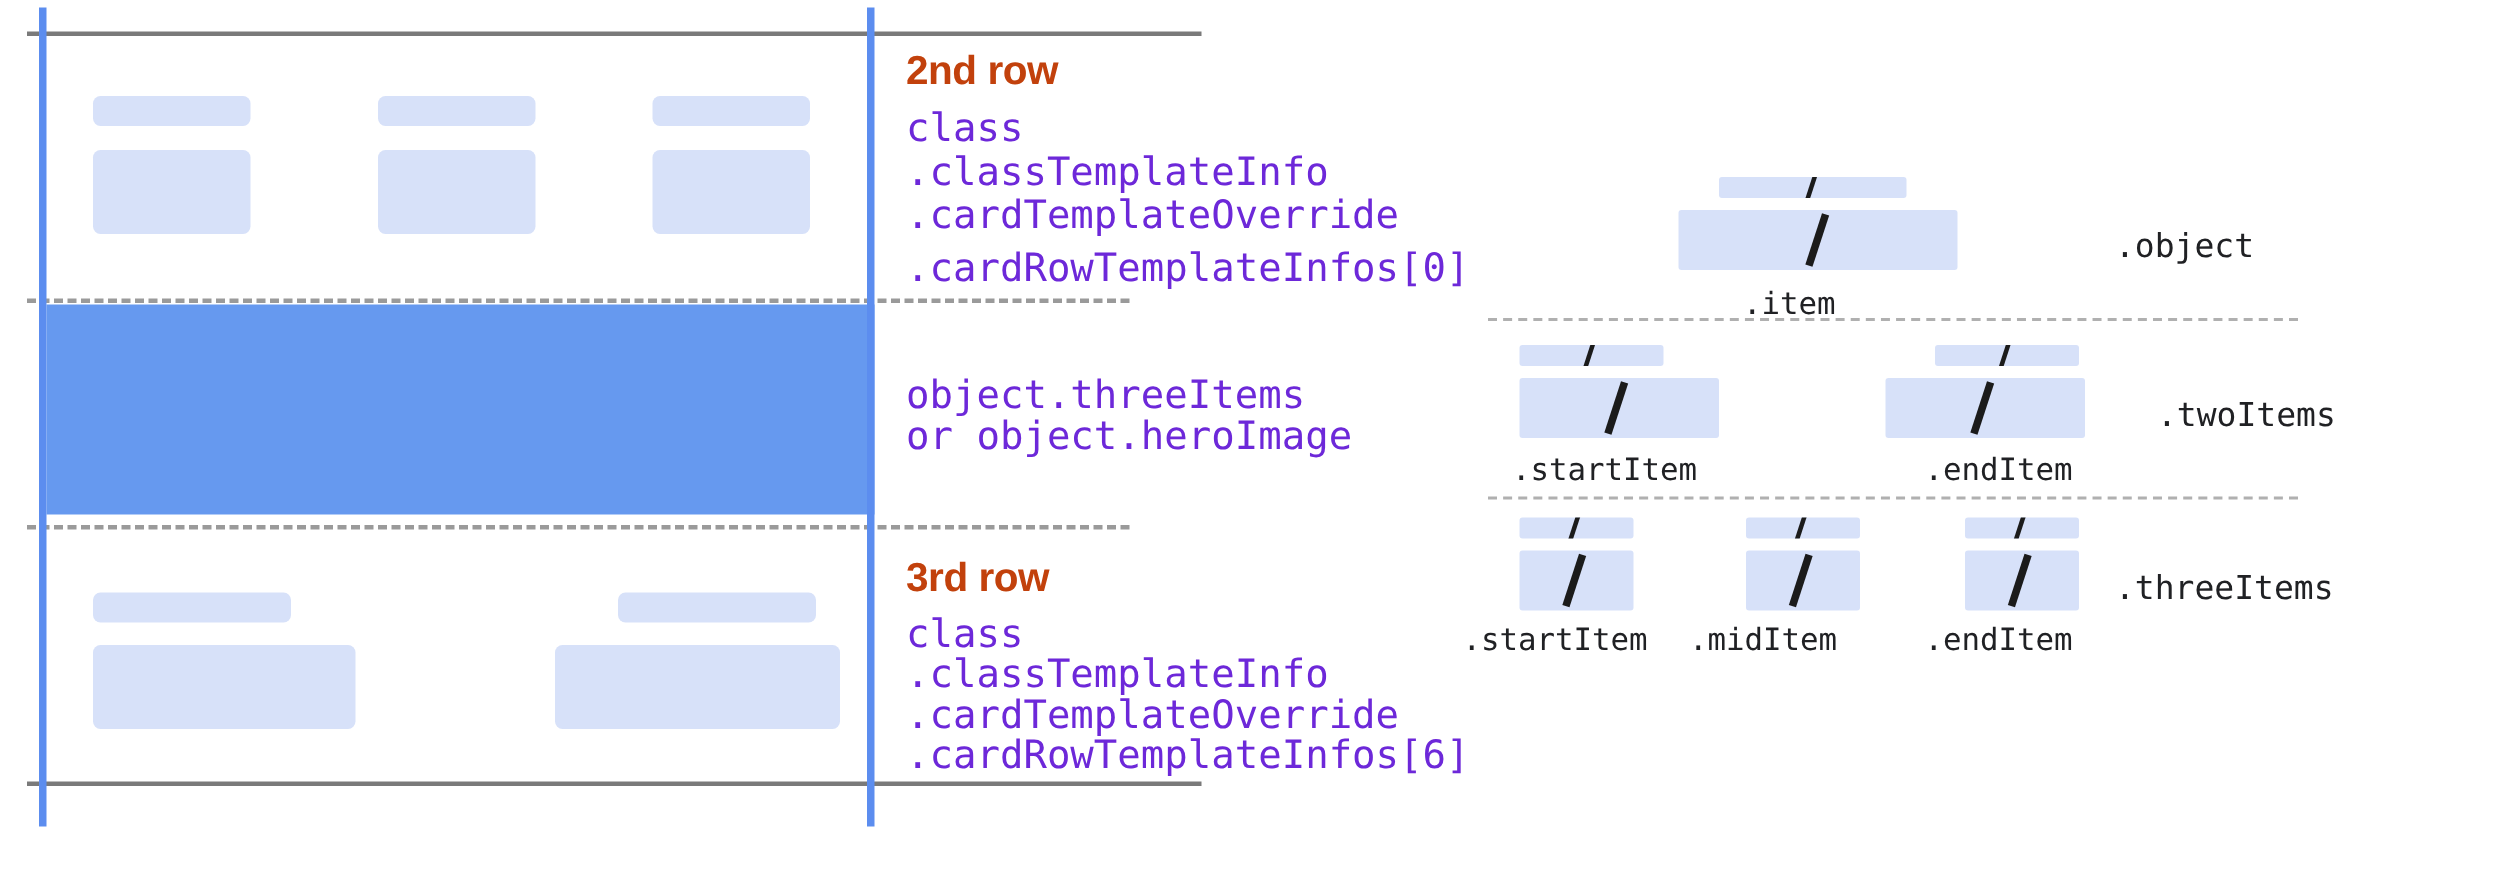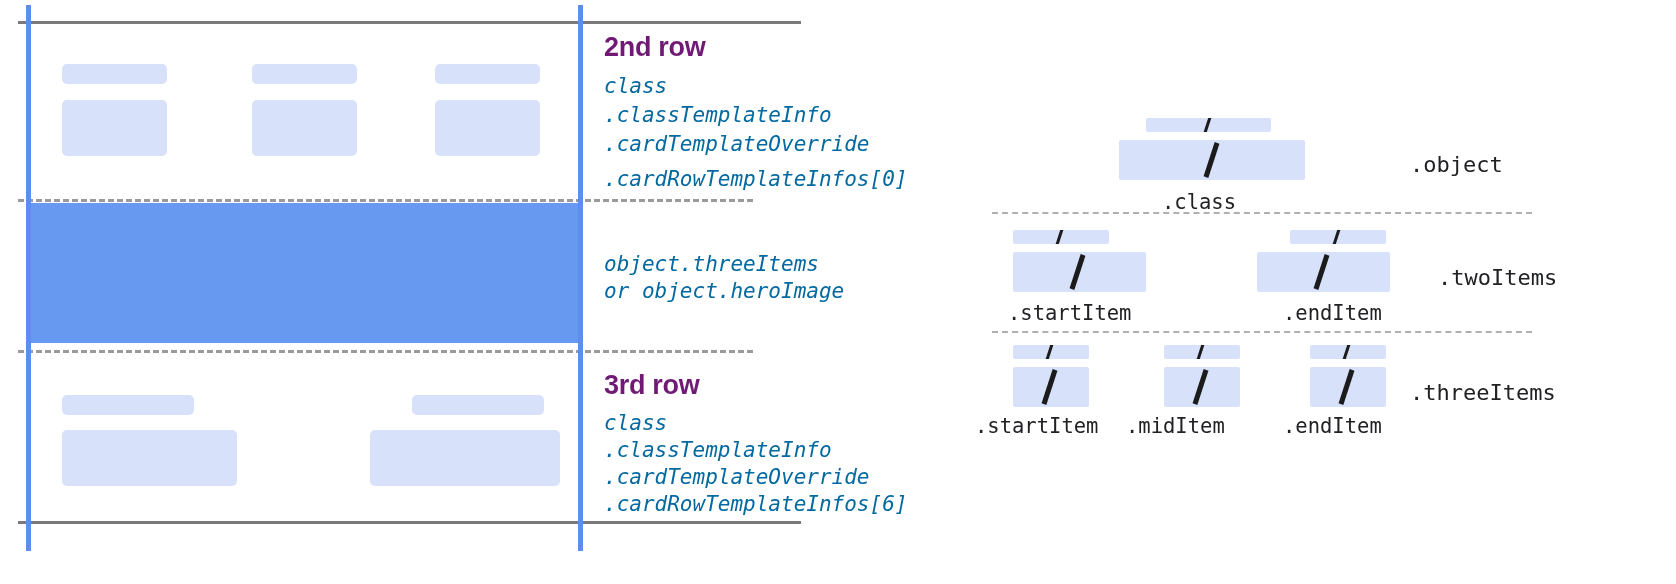--- a/index.html
+++ b/index.html
@@ -73,29 +73,28 @@
 
   
   .ann {
     position: absolute;
     white-space: pre;
   }
   .ann-title {
     font-family: "Liberation Sans", sans-serif;
     font-weight: bold;
     font-size: 27px;
-    color: #701a75;
+    color: #c2410c;
     letter-spacing: -0.3px;
   }
   .ann-code {
     font-family: "DejaVu Sans Mono", monospace;
-    font-size: 21px;
+    font-size: 26px;
     line-height: 29px;
-    color: #0369a1;
-    font-style: italic;
+    color: #6d28d9;
   }
 
   
   .right-area {
     position: absolute;
     left: 980px;
     top: 0;
     width: 696px;
     height: 584px;
   }
@@ -197,21 +196,21 @@
 
     <div>
 
       <div class="slotbox" style="left:166px; top:118px; width:125px; height:14px;">
         <div class="slot-slash" style="left:60px; top:-3px; width:3px; height:20px; transform:rotate(18deg);"></div>
       </div>
 
       <div class="slotbox" style="left:139px; top:140px; width:186px; height:40px;">
         <div class="slot-slash" style="left:90px; top:2px; width:5px; height:36px; transform:rotate(18deg);"></div>
       </div>
-      <div class="rlabel" style="left:182px; top:190px;">.class</div>
+      <div class="rlabel" style="left:182px; top:190px;">.item</div>
       <div class="rlabel-big" style="left:430px; top:152px;">.object</div>
     </div>
 
     <div>
 
       <div class="slotbox" style="left:33px; top:230px; width:96px; height:14px;">
         <div class="slot-slash" style="left:45px; top:-3px; width:3px; height:20px; transform:rotate(18deg);"></div>
       </div>
       <div class="slotbox" style="left:33px; top:252px; width:133px; height:40px;">
         <div class="slot-slash" style="left:62px; top:2px; width:5px; height:36px; transform:rotate(18deg);"></div>

